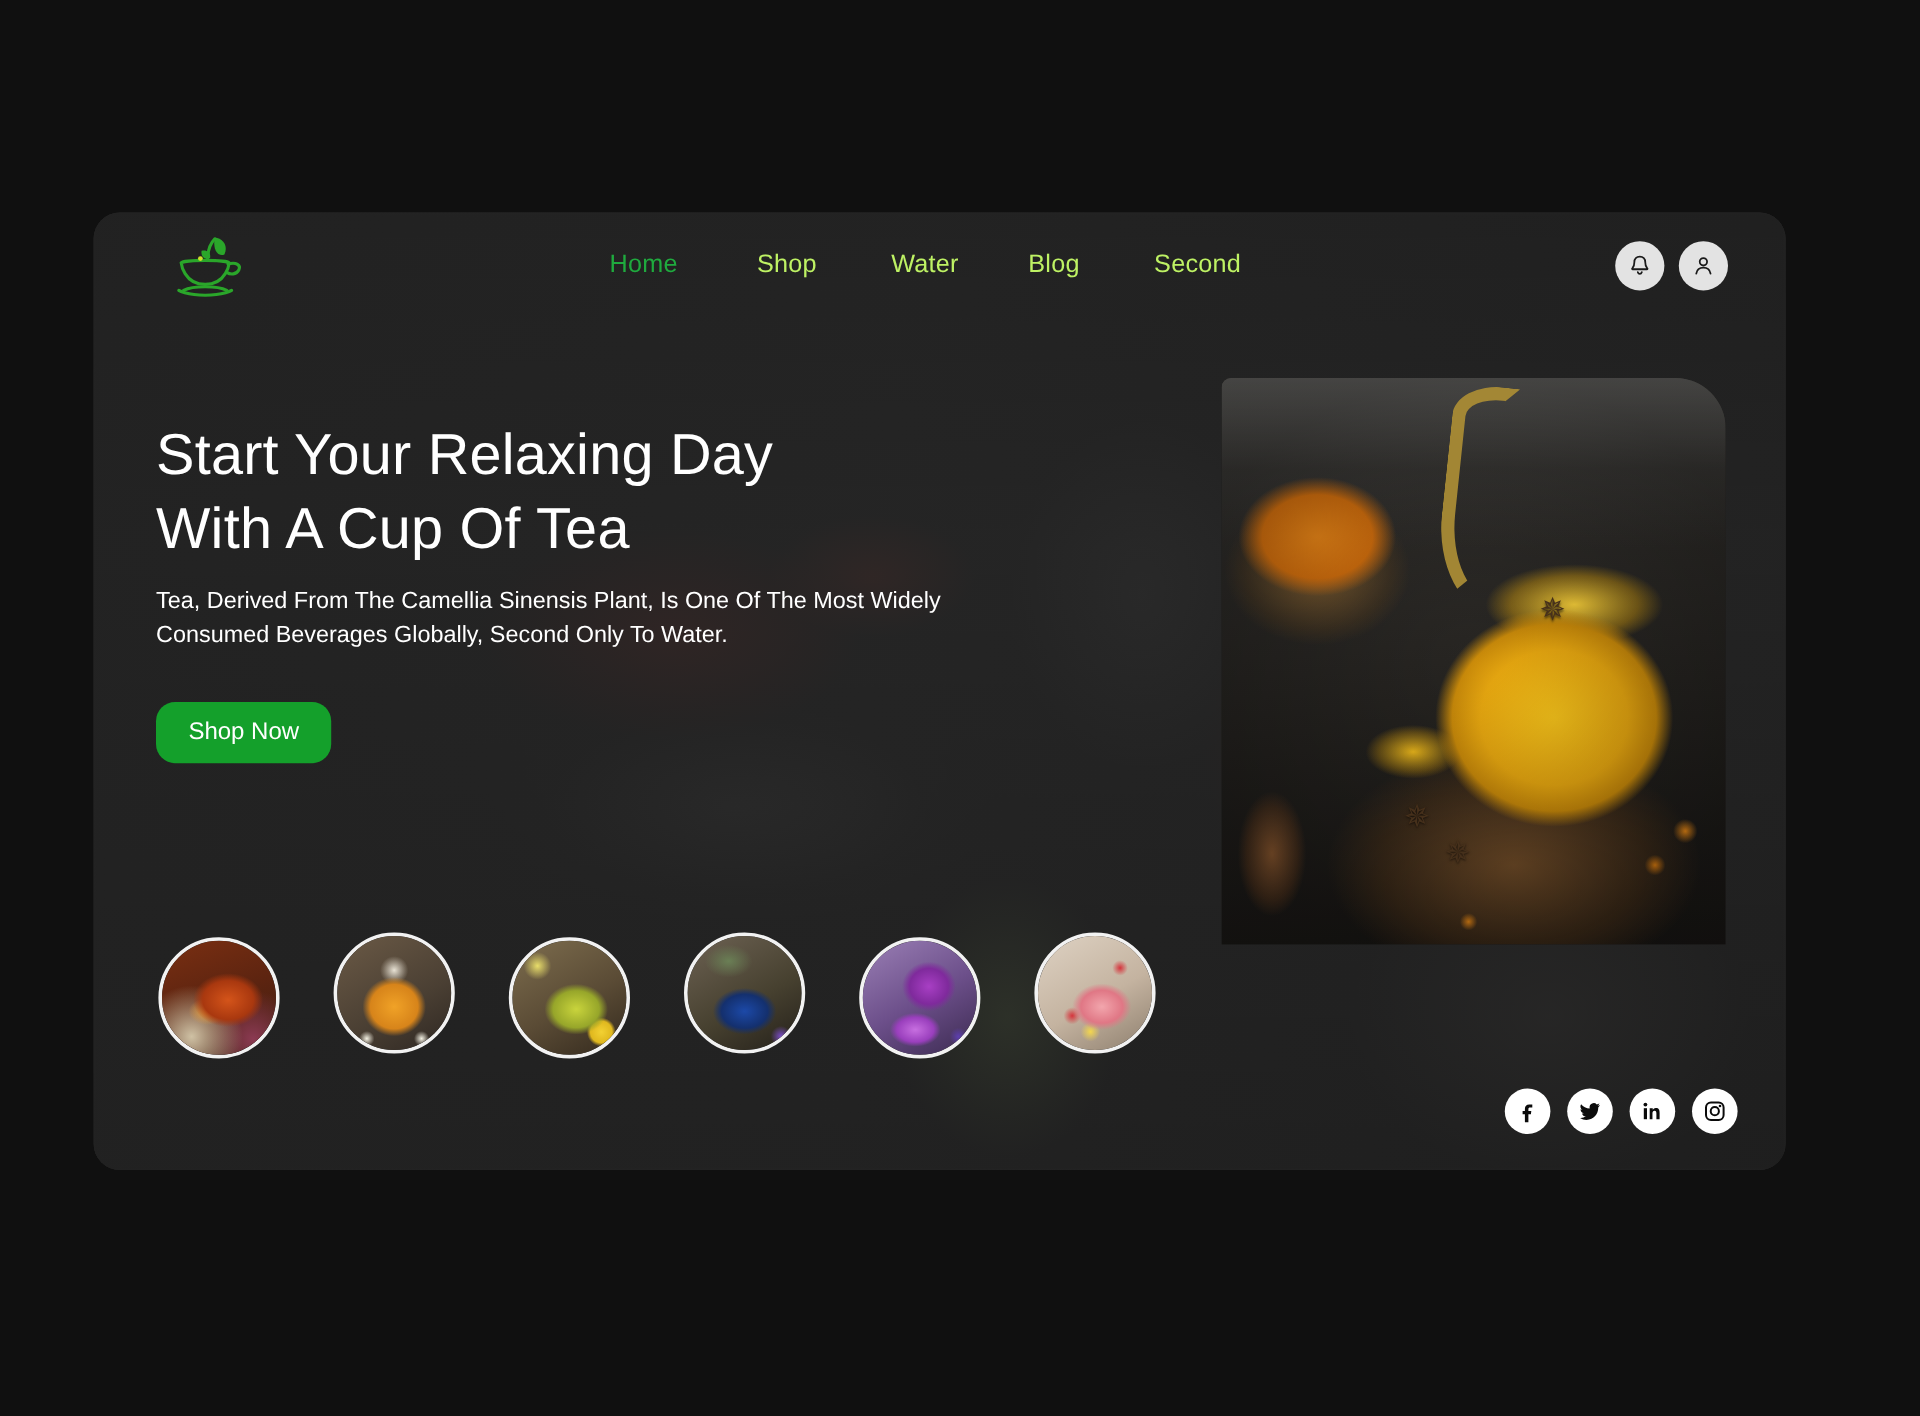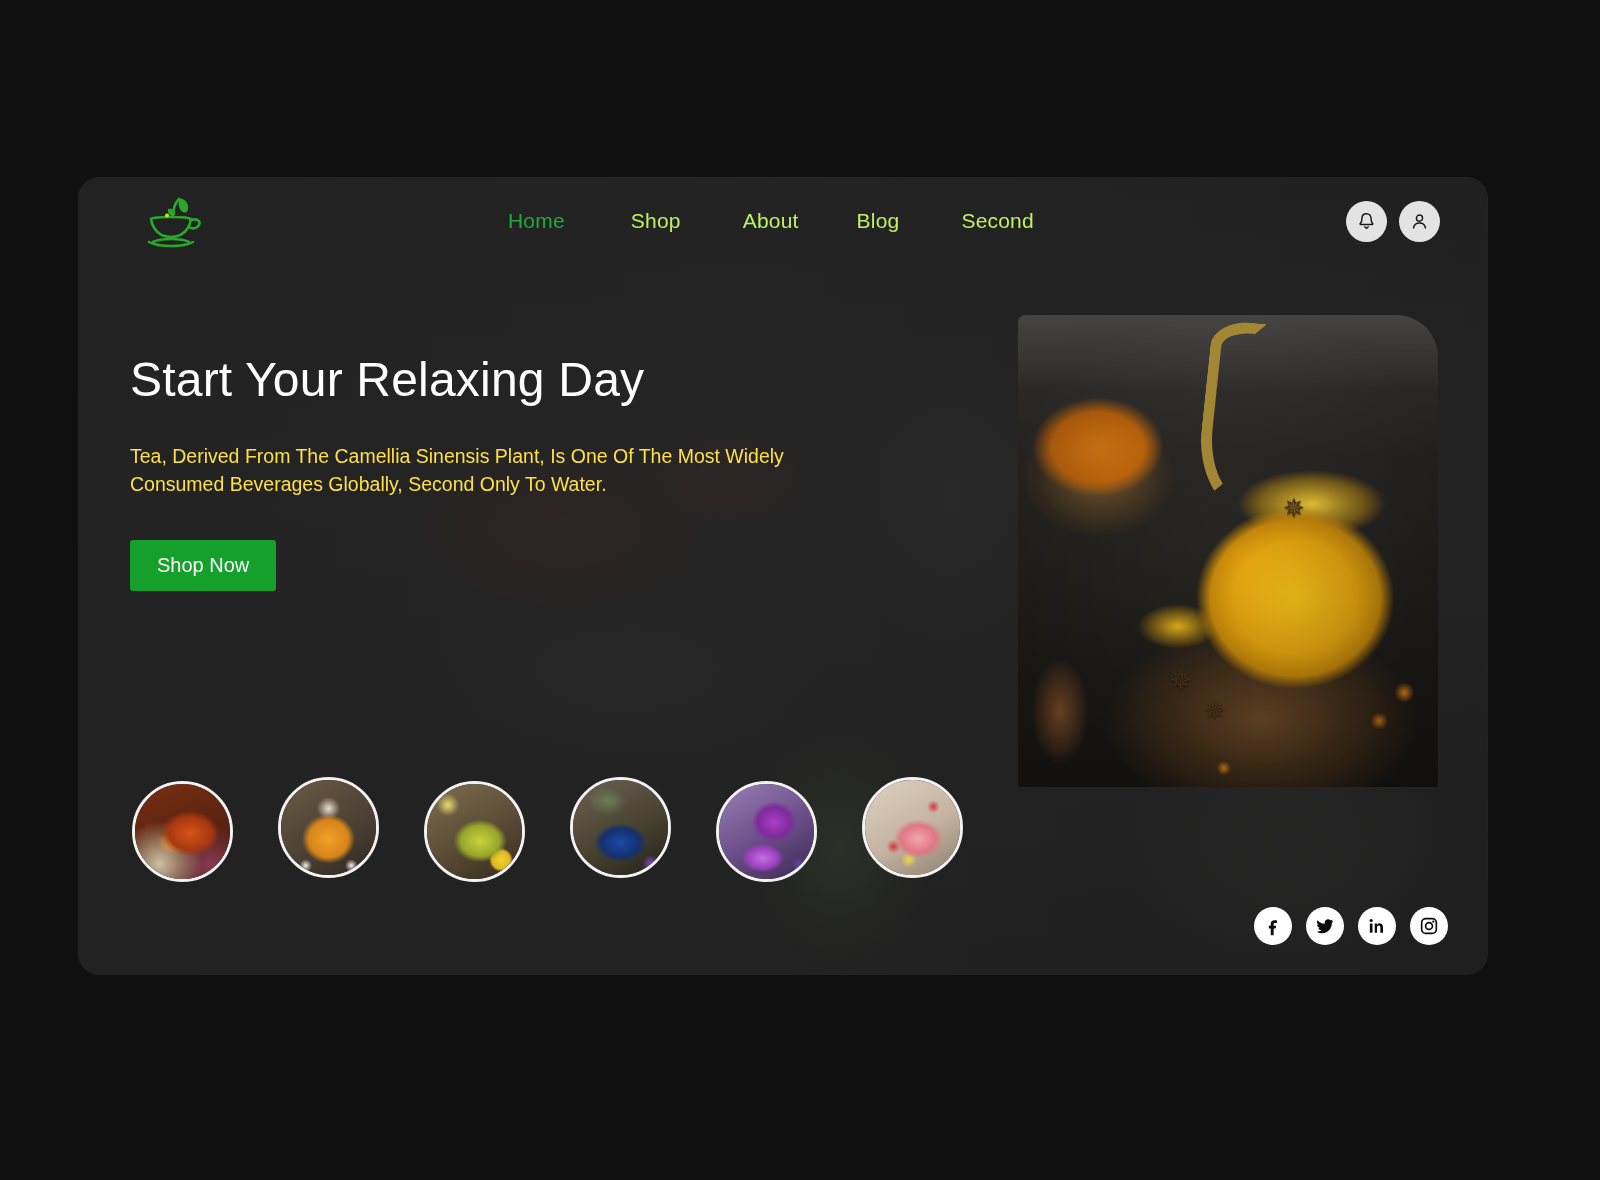--- a/index.html
+++ b/index.html
@@ -123,36 +123,36 @@
   .hero-title {
     font-size: 48px;
     line-height: 1.29;
     font-weight: normal;
     color: #ffffff;
     letter-spacing: 0.2px;
   }
   .hero-title .l2 { display: block; }
 
   .hero-sub {
-    margin-top: 32px;
+    margin-top: 15px;
     font-size: 19.5px;
     line-height: 1.42;
-    color: #fde047;
+    color: #ffffff;
     max-width: 740px;
   }
 
   .shop-btn {
     margin-top: 42px;
     display: inline-block;
     background: #14a02b;
     color: #ffffff;
     font-size: 20px;
     padding: 14px 27px;
     border: none;
-    border-radius: 3px;
+    border-radius: 16px;
     cursor: pointer;
     font-family: "Liberation Sans", sans-serif;
   }
 
   
   .thumbs { position: absolute; left: 54px; top: 600px; width: 900px; height: 120px; }
   .thumb {
     position: absolute;
     width: 101px; height: 101px;
     border-radius: 50%;
@@ -323,21 +323,21 @@
           <path d="M33 22 C38 21 41 24 40 28 C36 30 32 27 33 22 Z" fill="#2aa62a"></path>
           <circle cx="32" cy="28.5" r="2" fill="#cfe02a"></circle>
         </svg>
       </div>
 
       <div class="nav">
         <div class="nav-item active">Home</div>
         <div class="nav-gap-1"></div>
         <div class="nav-item">Shop</div>
         <div class="nav-gap-2"></div>
-        <div class="nav-item">About</div>
+        <div class="nav-item">Water</div>
         <div class="nav-gap-3"></div>
         <div class="nav-item">Blog</div>
         <div class="nav-gap-4"></div>
         <div class="nav-item">Second</div>
       </div>
 
       <div class="topbar-actions">
         <div class="circle-btn">
           <svg width="21" height="21" viewBox="0 0 24 24">
             <path d="M12 3.2c-3.2 0-5.2 2.3-5.2 5.3 0 4.2-1.4 5.2-2 5.9-.3.3-.1.9.4.9h13.6c.5 0 .7-.6.4-.9-.6-.7-2-1.7-2-5.9 0-3-2-5.3-5.2-5.3z" fill="none" stroke="#1a1a1a" stroke-width="1.7" stroke-linejoin="round"></path>
@@ -349,20 +349,21 @@
             <circle cx="12" cy="8.2" r="3.5" fill="none" stroke="#1a1a1a" stroke-width="1.7"></circle>
             <path d="M5.2 19.4c.6-3.6 3.4-5.6 6.8-5.6s6.2 2 6.8 5.6" fill="none" stroke="#1a1a1a" stroke-width="1.7" stroke-linecap="round"></path>
           </svg>
         </div>
       </div>
     </div>
 
     <div class="hero-copy">
       <h1 class="hero-title">
         <span>Start Your Relaxing Day</span>
+        <span class="l2">With A Cup Of Tea</span>
       </h1>
       <p class="hero-sub">
         <span>Tea, Derived From The Camellia Sinensis Plant, Is One Of The Most Widely</span>
         <span>Consumed Beverages Globally, Second Only To Water.</span>
       </p>
       <button class="shop-btn">Shop Now</button>
     </div>
 
     <div class="thumbs">
       <div class="thumb" style="left:0px;  top:4px;">

